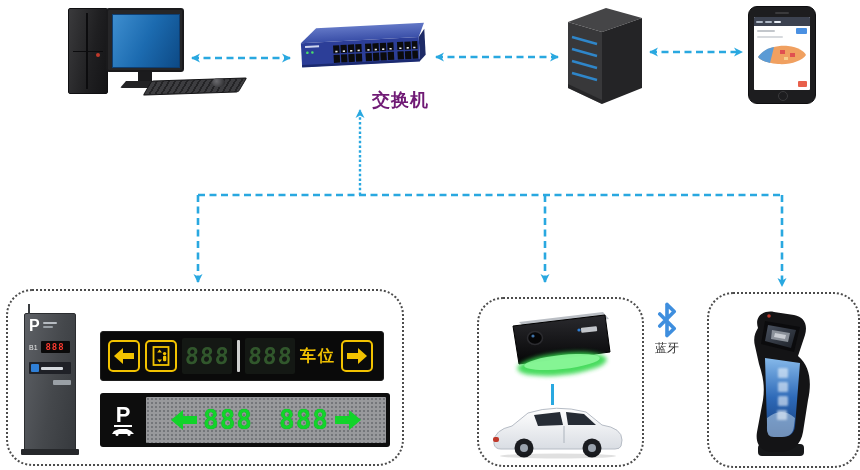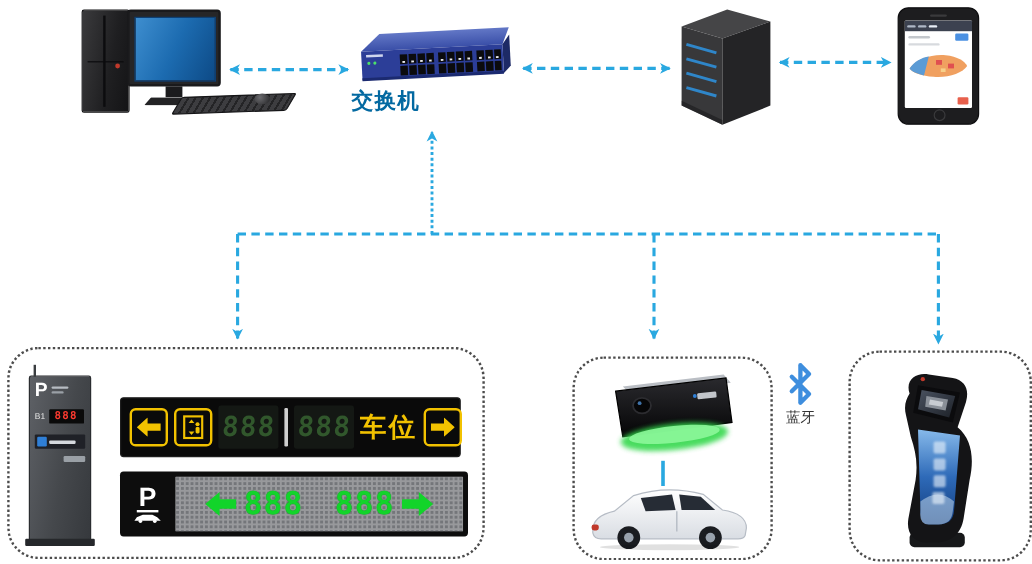--- a/index.html
+++ b/index.html
@@ -18,21 +18,21 @@
   .pc-tower .hseam{position:absolute;left:4px;right:4px;top:50%;height:1px;background:#0c0c0e;}
   .pc-tower .pwr{position:absolute;right:7px;top:52%;width:4px;height:4px;border-radius:50%;background:#c0392b;}
   .monitor{left:106px;top:8px;width:78px;height:64px;background:#262628;border:2px solid #1a1a1c;border-radius:3px;padding:4px;box-sizing:border-box;}
   .monitor .screen{width:100%;height:100%;background:linear-gradient(115deg,#3e8ecf 0%,#1c6bb0 50%,#0d4a86 100%);border:1px solid #0e3f73;}
   .monitor-neck{left:138px;top:72px;width:14px;height:9px;background:#1b1b1d;}
   .monitor-base{left:120px;top:81px;width:50px;height:7px;background:#232325;clip-path:polygon(12% 0,88% 0,100% 100%,0 100%);border-radius:2px;}
   .keyboard{left:148px;top:79px;width:92px;height:13px;background:#2a2a2c;border:1px solid #151517;
     transform:skewX(-32deg) rotate(-2deg);border-radius:2px;
     background-image:repeating-linear-gradient(90deg,#3d3d40 0 4px,#242426 4px 6px);}
   .mouse{left:212px;top:78px;width:13px;height:9px;border-radius:50%;background:radial-gradient(circle at 35% 35%,#6a6a6e,#222224);}
-  .switch-label{left:293px;top:72px;width:136px;text-align:left;font-size:18px;font-weight:bold;color:#0369a1;letter-spacing:1px;}
+  .switch-label{left:293px;top:88px;width:136px;text-align:right;font-size:18px;font-weight:bold;color:#701a75;letter-spacing:1px;}
   .phone{left:748px;top:6px;width:66px;height:96px;background:#1d1d1f;border-radius:9px;border:1px solid #0e0e10;}
   .phone .speaker{position:absolute;left:50%;top:5px;width:14px;height:2px;margin-left:-7px;background:#3a3a3c;border-radius:1px;}
   .phone .screen{position:absolute;left:5px;right:5px;top:10px;bottom:13px;background:#fff;border-radius:1px;overflow:hidden;}
   .phone .appbar{height:9px;background:#3c4250;display:flex;align-items:center;gap:2px;padding:0 2px;}
   .phone .appbar i{display:block;width:7px;height:2px;background:#aeb8c6;border-radius:1px;}
   .phone .row{display:flex;justify-content:space-between;align-items:center;padding:2px 3px 0 3px;}
   .phone .tline{width:18px;height:2px;background:#c3c7cc;border-radius:1px;}
   .phone .tline2{width:26px;height:2px;background:#d7dade;border-radius:1px;margin:2px 3px 0 3px;}
   .phone .bluebtn{width:11px;height:6px;background:#4a90e2;border-radius:1px;}
   .phone .redbtn{position:absolute;right:3px;bottom:3px;width:9px;height:6px;background:#e8604c;border-radius:1px;}
@@ -64,21 +64,21 @@
   .ekiosk-base{left:21px;top:449px;width:58px;height:6px;background:#26282b;border-radius:1px;z-index:3;}
 
   
   .sign1{left:100px;top:331px;width:284px;height:50px;background:#0a0a0a;border:1px solid #1e1e1e;
     border-radius:3px;z-index:3;display:flex;align-items:center;gap:5px;padding:0 7px;box-sizing:border-box;}
   .ybox{width:32px;height:32px;border:2.5px solid #f2c200;border-radius:5px;box-sizing:border-box;
     display:flex;align-items:center;justify-content:center;flex:0 0 auto;}
   .dimpanel{width:50px;height:36px;background:#141814;border-radius:2px;display:flex;align-items:center;justify-content:center;flex:0 0 auto;}
   .dimpanel span{color:#31572c;font-family:"DejaVu Sans Mono",monospace;font-weight:bold;font-size:23px;letter-spacing:1px;transform:skewX(-4deg);}
   .sep1{width:3px;height:32px;background:#cfcfcf;border-radius:1px;flex:0 0 auto;}
-  .spaces{color:#f2c200;font-size:22px;font-weight:bold;letter-spacing:2px;flex:0 0 auto;}
+  .spaces{color:#f2c200;font-size:16px;font-weight:bold;letter-spacing:2px;flex:0 0 auto;}
 
   
   .sign2{left:100px;top:393px;width:290px;height:54px;background:#0d0d0d;border-radius:3px;z-index:3;
     display:flex;align-items:stretch;padding:4px;box-sizing:border-box;gap:4px;}
   .sign2 .pcell{width:38px;display:flex;flex-direction:column;align-items:center;justify-content:center;flex:0 0 auto;}
   .sign2 .pcell .p{color:#fff;font-weight:bold;font-size:22px;line-height:20px;border-bottom:2px solid #fff;padding:0 2px;}
   .matrix{flex:1;background-color:#98999c;border-radius:1px;
     background-image:radial-gradient(circle,#74767a 1.2px,rgba(0,0,0,0) 1.5px);background-size:4px 4px;
     display:flex;align-items:center;justify-content:center;gap:6px;}
   .matrix .g888{color:#12d42a;font-family:"DejaVu Sans Mono",monospace;font-weight:bold;font-size:26px;letter-spacing:1px;text-shadow:0 0 1px #0a8f1d;}

